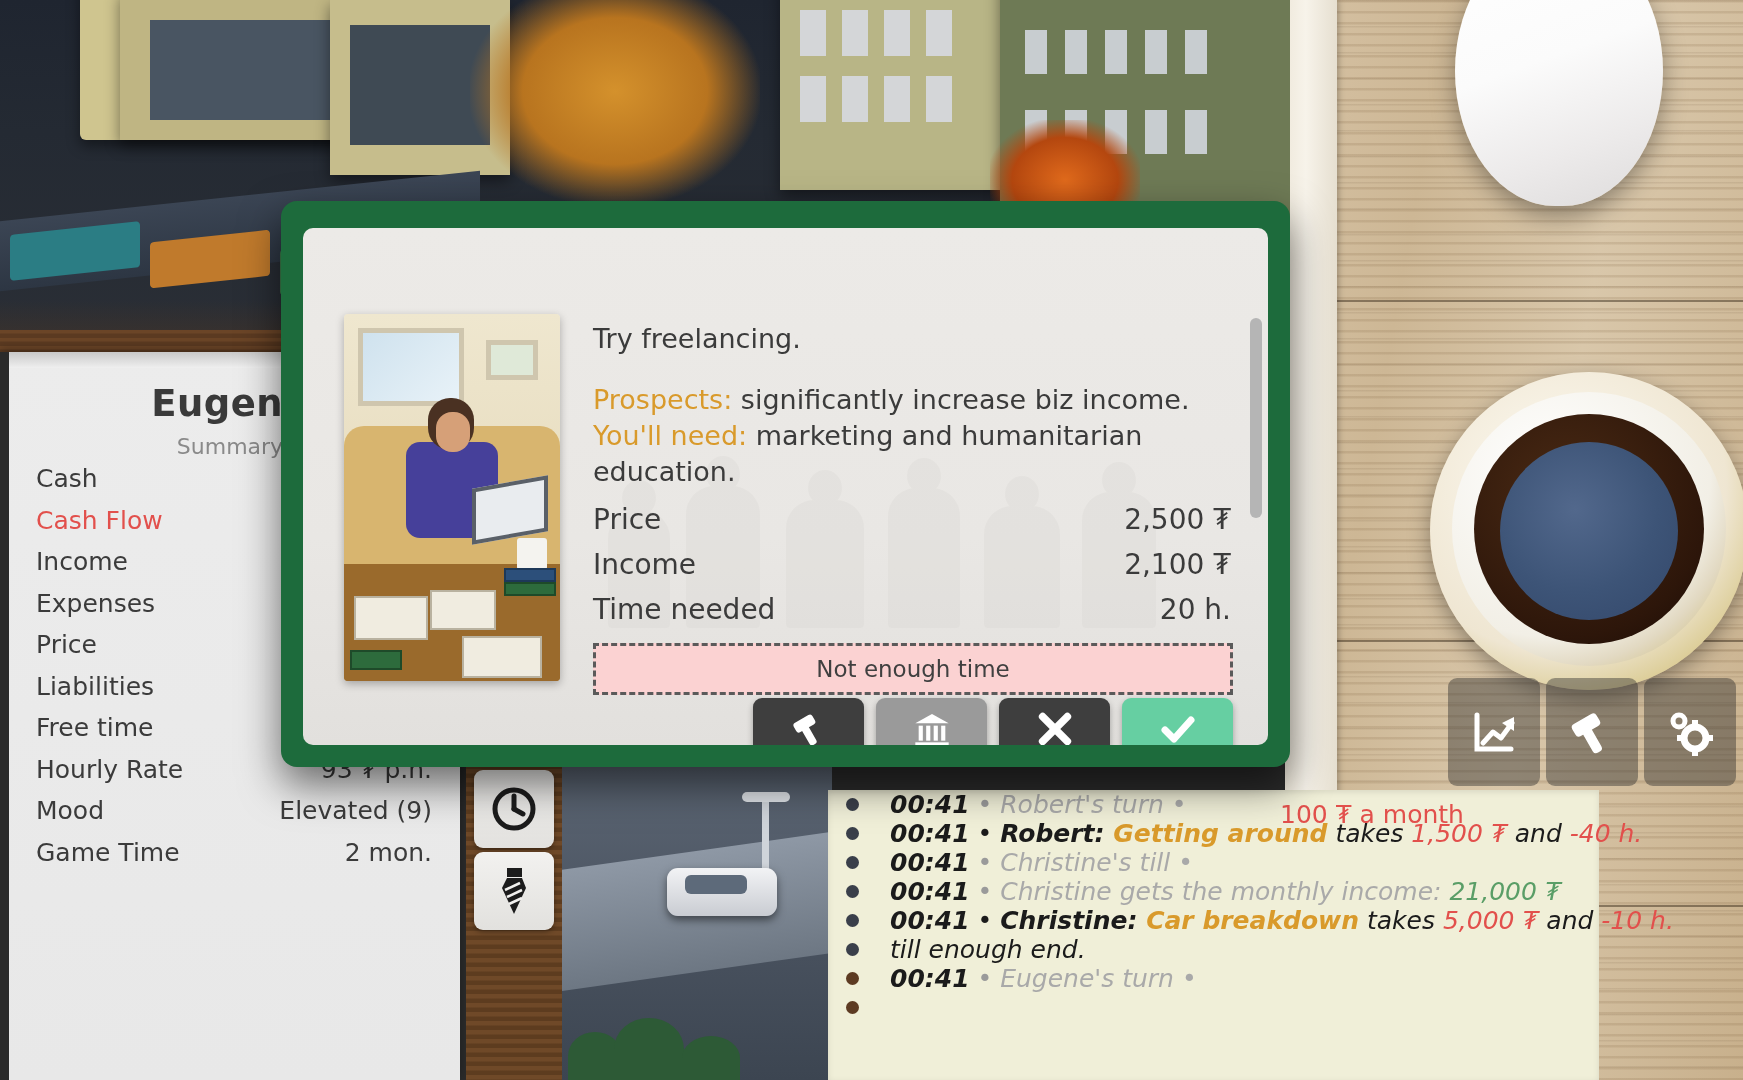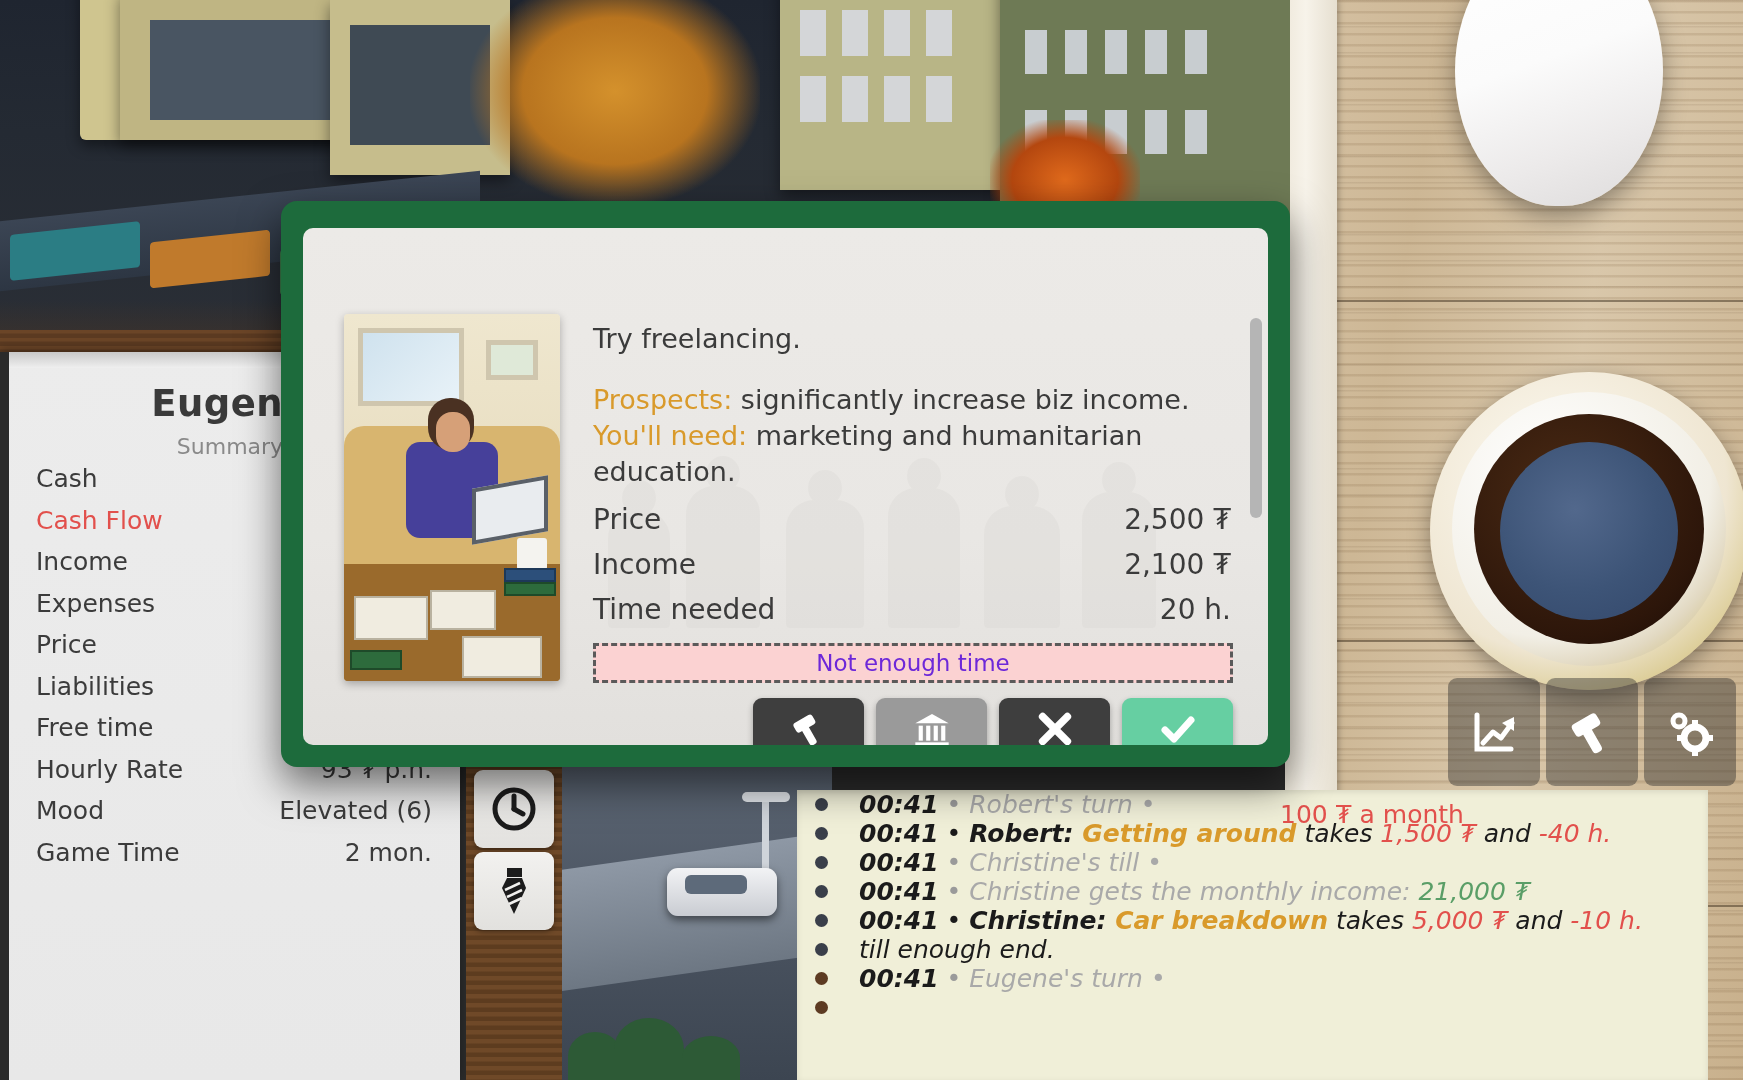--- a/index.html
+++ b/index.html
@@ -91,21 +91,21 @@
   #road{position:absolute;left:-20px;top:90px;width:330px;height:120px;
     background:linear-gradient(180deg,#8e98a5,#6d7783);transform:rotate(-8deg);}
   #car{position:absolute;left:105px;top:108px;width:110px;height:48px;border-radius:11px;
     background:linear-gradient(180deg,#f2f3f5,#c9ccd2);box-shadow:0 4px 8px rgba(0,0,0,.5);}
   #car-win{position:absolute;left:18px;top:7px;width:62px;height:19px;border-radius:6px;background:#5d6a7a;}
   #lamp-post{position:absolute;left:200px;top:38px;width:7px;height:96px;background:#cfd4da;}
   #lamp-head{position:absolute;left:180px;top:32px;width:48px;height:10px;border-radius:5px;background:#dfe3e8;}
   .bush{position:absolute;bottom:0;border-radius:50% 50% 0 0;background:#2d5a36;}
   
   #log-panel{
-    position:absolute;left:797px;top:790px;width:911px;height:290px;
+    position:absolute;left:828px;top:790px;width:771px;height:290px;
     background:#f0efd8;box-shadow:inset 0 2px 6px rgba(0,0,0,.10);
     font-family:"DejaVu Sans", sans-serif;
   }
   #log-top-note{position:absolute;left:1280px;top:800px;width:400px;
     font-size:25px;color:#e2504c;}
   .log-line{position:relative;padding-left:62px;font-size:25px;font-style:italic;
     line-height:29px;color:#2e2e2e;white-space:nowrap;}
   .bullet{position:absolute;left:18px;top:8px;width:13px;height:13px;border-radius:50%;background:#3a3f4a;}
   .bullet.brown{background:#5d3b22;}
   .time{font-weight:bold;color:#1b1b1b;}
@@ -158,24 +158,24 @@
   .sil{position:absolute;bottom:0;background:#d8d6d2;border-radius:28px 28px 4px 4px;}
   .sil .sil-head{position:absolute;left:50%;transform:translateX(-50%);top:-30px;width:34px;height:36px;border-radius:50%;background:#d8d6d2;}
   #desc{font-size:27px;color:#3b3b3b;line-height:34px;}
   #prospects{margin-top:26px;font-size:27px;line-height:36px;color:#3b3b3b;}
   .key{color:#d99a2b;}
   #stats-block{position:absolute;left:290px;top:275px;width:640px;}
   .mrow{position:relative;height:45px;font-size:28px;color:#3b3b3b;text-align:center;}
   .mrow .ml{position:absolute;left:0;top:0;}
   .mrow .mv{position:absolute;right:2px;top:0;}
   #warn{
-    position:absolute;left:290px;top:415px;width:640px;height:40px;
+    position:absolute;left:290px;top:415px;width:640px;height:52px;
     background:#fbd2d2;border:3px dashed #5a5a5a;box-sizing:border-box;
     display:flex;align-items:center;justify-content:center;
-    font-size:23px;color:#6d28d9;
+    font-size:23px;color:#404040;
   }
   #modal-buttons{position:absolute;left:450px;top:470px;width:480px;height:62px;display:flex;gap:12px;}
   .mbtn{width:112px;height:62px;border-radius:9px;display:flex;align-items:center;justify-content:center;
     box-shadow:0 3px 6px rgba(0,0,0,.30);}
   .mbtn.dark{background:#3e3e3e;}
   .mbtn.gray{background:#9a9a9a;}
   .mbtn.green{background:#66cfa2;}
   #modal-scroll-track{position:absolute;right:6px;top:88px;width:12px;height:330px;}
   #modal-scroll-thumb{position:absolute;right:6px;top:90px;width:12px;height:200px;border-radius:6px;background:#b5b5b5;}
   svg{display:block;}
@@ -265,21 +265,21 @@
       <div class="stat-row">
         <span class="stat-label">Free time</span>
         <span class="stat-value"></span>
       </div>
       <div class="stat-row">
         <span class="stat-label">Hourly Rate</span>
         <span class="stat-value">93 ₮ p.h.</span>
       </div>
       <div class="stat-row">
         <span class="stat-label">Mood</span>
-        <span class="stat-value">Elevated (6)</span>
+        <span class="stat-value">Elevated (9)</span>
       </div>
       <div class="stat-row">
         <span class="stat-label">Game Time</span>
         <span class="stat-value">2 mon.</span>
       </div>
     </div>
 </div>
 <div id="left-edge"></div>
 
 <div id="tool-col">

